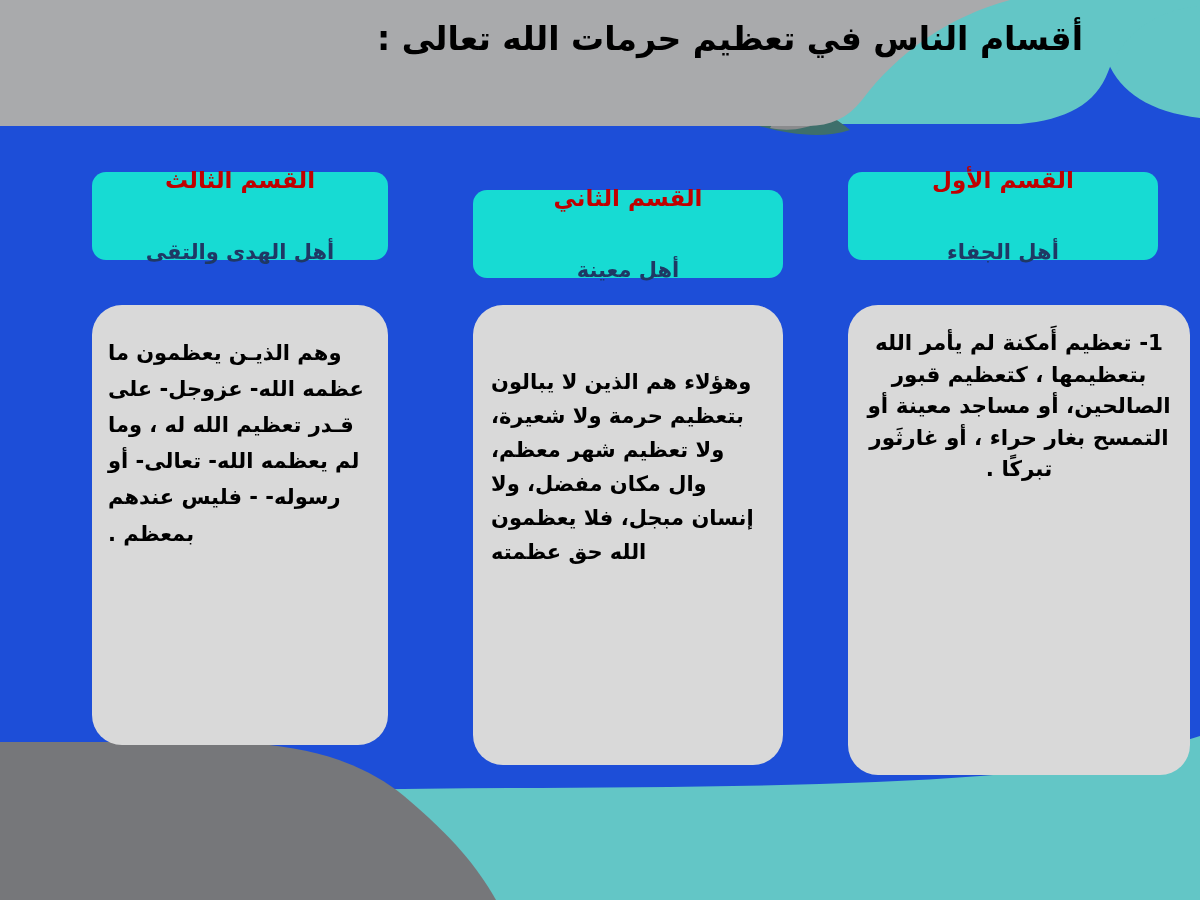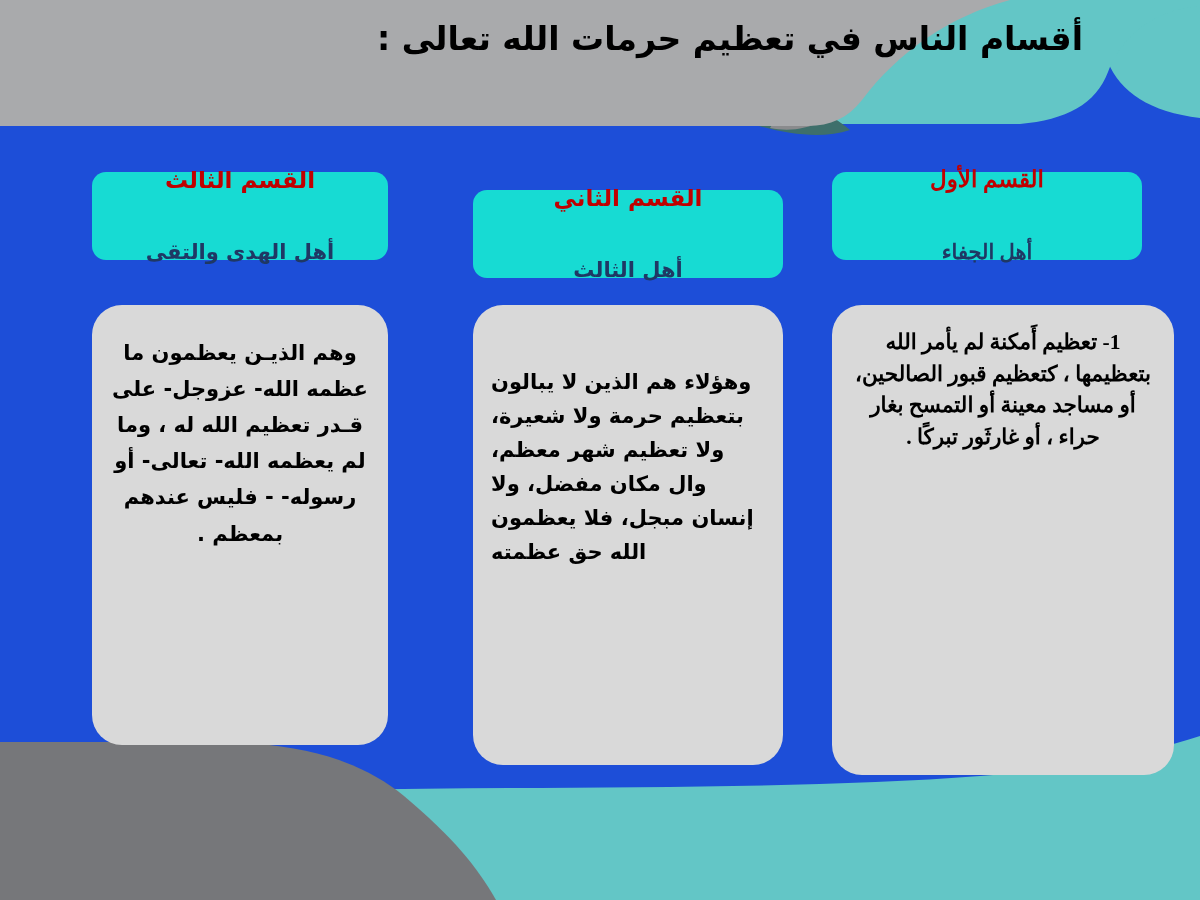--- a/index.html
+++ b/index.html
@@ -53,21 +53,21 @@
     height: 900px;
     z-index: 4;
   }
 
   .column {
     position: absolute;
     top: 0;
     width: 350px;
     height: 900px;
   }
-  .column.col-1 { right: 18px; font-family: Liberation Serif, serif; }   
+  .column.col-1 { right: 2px; }   
   .column.col-2 { right: 409px; }  
   .column.col-3 { right: 800px; }  
 
   .badge {
     position: absolute;
     top: 172px;
     right: 40px;
     left: 0;
     height: 88px;
     background: #17DBD3;
@@ -141,21 +141,21 @@
 
   
   .col-3 .panel {
     top: 305px;
     right: 12px;
     left: 42px;
     height: 440px;
     padding: 30px 16px 18px 16px;
     font-size: 21px;
     line-height: 1.72;
-    text-align: center;
+    text-align: left;
   }
 </style>
 </head>
 <body>
 
 <div id="slide">
 
   <svg class="decor-layer" viewBox="0 0 1200 900" preserveAspectRatio="none" xmlns="http://www.w3.org/2000/svg">
 
     <path fill="#63C6C6" d="M1200,0 L1200,118 C1150,112 1120,92 1108,62 C1098,34 1078,12 1040,4 L1022,0 Z
@@ -187,21 +187,21 @@
         <div class="badge-line2">أهل الجفاء</div>
       </div>
       <div class="panel">
         <p>1- تعظيم أَمكنة لم يأمر الله بتعظيمها ، كتعظيم قبور الصالحين، أو مساجد معينة أو التمسح بغار حراء ، أو غارثَور تبركًا .</p>
       </div>
     </div>
 
     <div class="column col-2">
       <div class="badge">
         <div class="badge-line1">القسم الثاني</div>
-        <div class="badge-line2">أهل الثالث</div>
+        <div class="badge-line2">أهل معينة</div>
       </div>
       <div class="panel">
         <p>وهؤلاء هم الذين لا يبالون بتعظيم حرمة ولا شعيرة، ولا تعظيم شهر معظم، وال مكان مفضل، ولا إنسان مبجل، فلا يعظمون الله حق عظمته</p>
       </div>
     </div>
 
     <div class="column col-3">
       <div class="badge">
         <div class="badge-line1">القسم الثالث</div>
         <div class="badge-line2">أهل الهدى والتقى</div>

